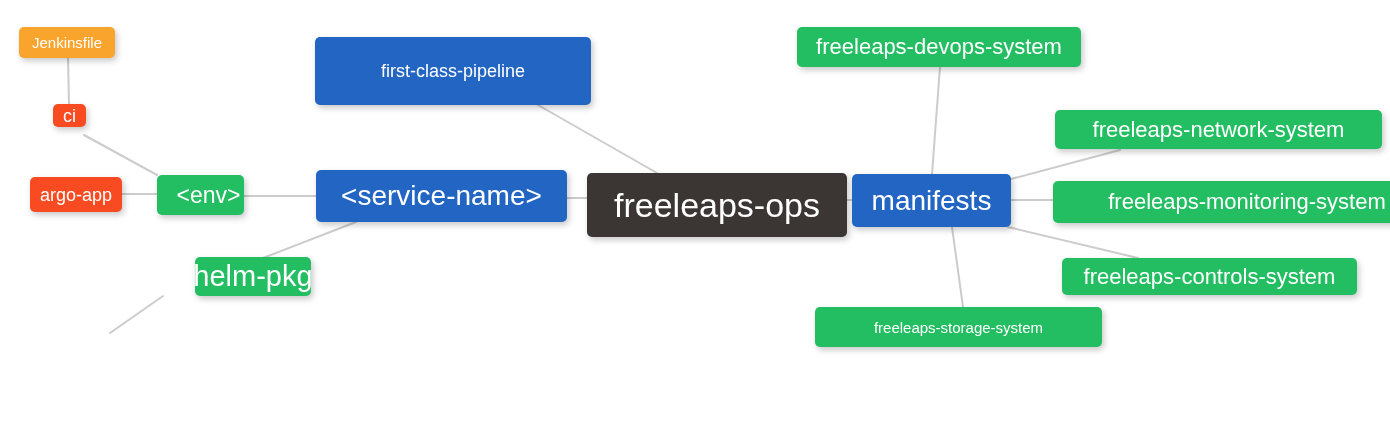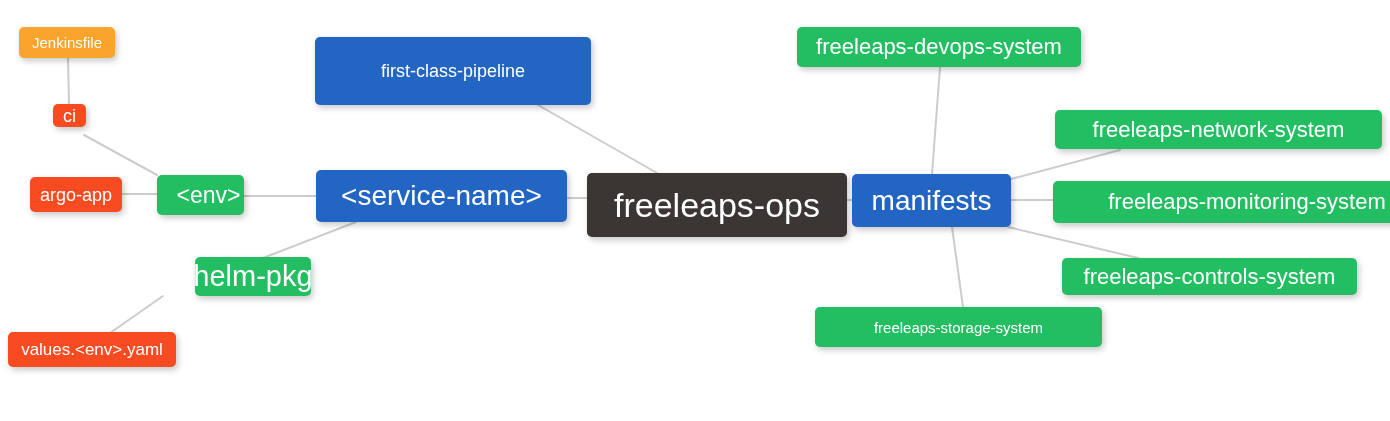--- a/index.html
+++ b/index.html
@@ -60,19 +60,18 @@
     </svg>
 <div class="node" style="left: 587px; top: 173px; width: 260px; height: 64px; font-size: 34px; background: rgb(59, 54, 51); color: rgb(255, 255, 255);">freeleaps-ops</div>
     <div class="node" style="left: 315px; top: 37px; width: 276px; height: 68px; font-size: 18px; background: rgb(34, 101, 195); color: rgb(255, 255, 255);">first-class-pipeline</div>
     <div class="node" style="left: 316px; top: 170px; width: 251px; height: 52px; font-size: 28px; background: rgb(34, 101, 195); color: rgb(255, 255, 255);">&lt;service-name&gt;</div>
     <div class="node" style="left: 852px; top: 174px; width: 159px; height: 53px; font-size: 28px; background: rgb(34, 101, 195); color: rgb(255, 255, 255);">manifests</div>
     <div class="node" style="left: 157px; top: 175px; width: 87px; height: 40px; font-size: 23px; background: rgb(36, 190, 98); color: rgb(255, 255, 255); padding-left: 16px;">&lt;env&gt;</div>
     <div class="node" style="left: 147px; top: 257px; width: 116px; height: 39px; font-size: 29px; background: rgb(36, 190, 98); color: rgb(255, 255, 255); margin-left: 48px;">helm-pkg</div>
     <div class="node" style="left: 19px; top: 27px; width: 96px; height: 31px; font-size: 15px; background: rgb(249, 164, 44); color: rgb(255, 255, 255);">Jenkinsfile</div>
     <div class="node" style="left: 53px; top: 104px; width: 33px; height: 23px; font-size: 18px; background: rgb(249, 75, 33); color: rgb(255, 255, 255);">ci</div>
     <div class="node" style="left: 30px; top: 177px; width: 92px; height: 35px; font-size: 18px; background: rgb(249, 75, 33); color: rgb(255, 255, 255);">argo-app</div>
-    <div class="node" style="left: 8px; top: 332px; width: 168px; height: 35px; font-size: 17px; background: rgb(249, 75, 33); color: rgb(255, 255, 255);">values.&lt;env&gt;.yaml</div>
     <div class="node" style="left: 797px; top: 27px; width: 284px; height: 40px; font-size: 22px; background: rgb(36, 190, 98); color: rgb(255, 255, 255);">freeleaps-devops-system</div>
     <div class="node" style="left: 1055px; top: 110px; width: 327px; height: 39px; font-size: 22px; background: rgb(36, 190, 98); color: rgb(255, 255, 255);">freeleaps-network-system</div>
     <div class="node" style="left: 1053px; top: 181px; width: 388px; height: 42px; font-size: 22px; background: rgb(36, 190, 98); color: rgb(255, 255, 255);">freeleaps-monitoring-system</div>
     <div class="node" style="left: 1062px; top: 258px; width: 295px; height: 37px; font-size: 22px; background: rgb(36, 190, 98); color: rgb(255, 255, 255);">freeleaps-controls-system</div>
     <div class="node" style="left: 815px; top: 307px; width: 287px; height: 40px; font-size: 15px; background: rgb(36, 190, 98); color: rgb(255, 255, 255);">freeleaps-storage-system</div>
   </div>
 
 </body></html>

